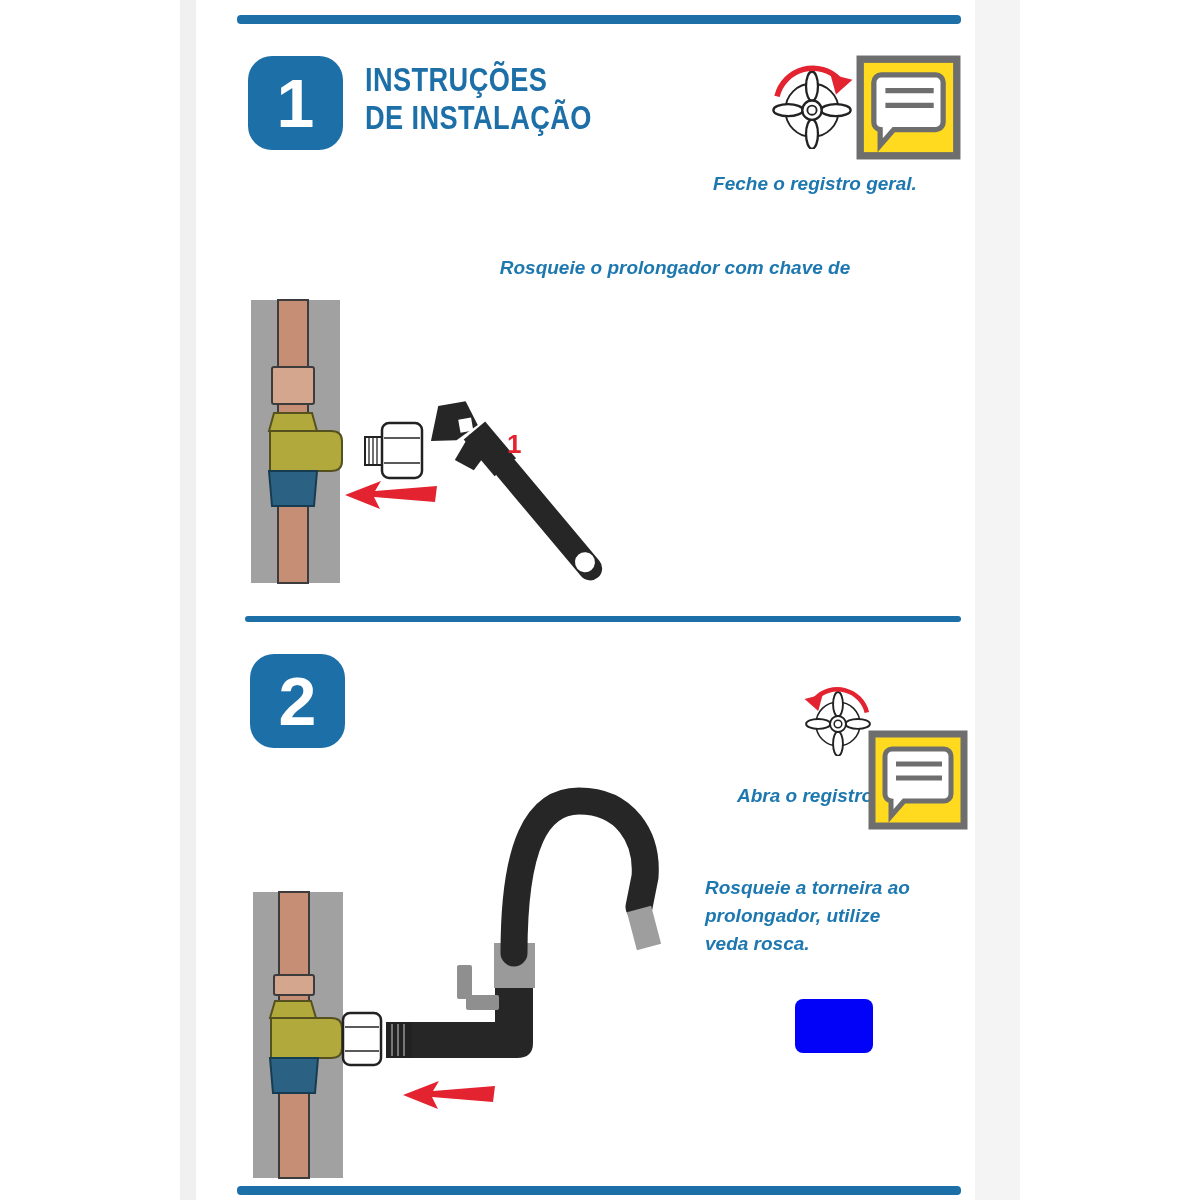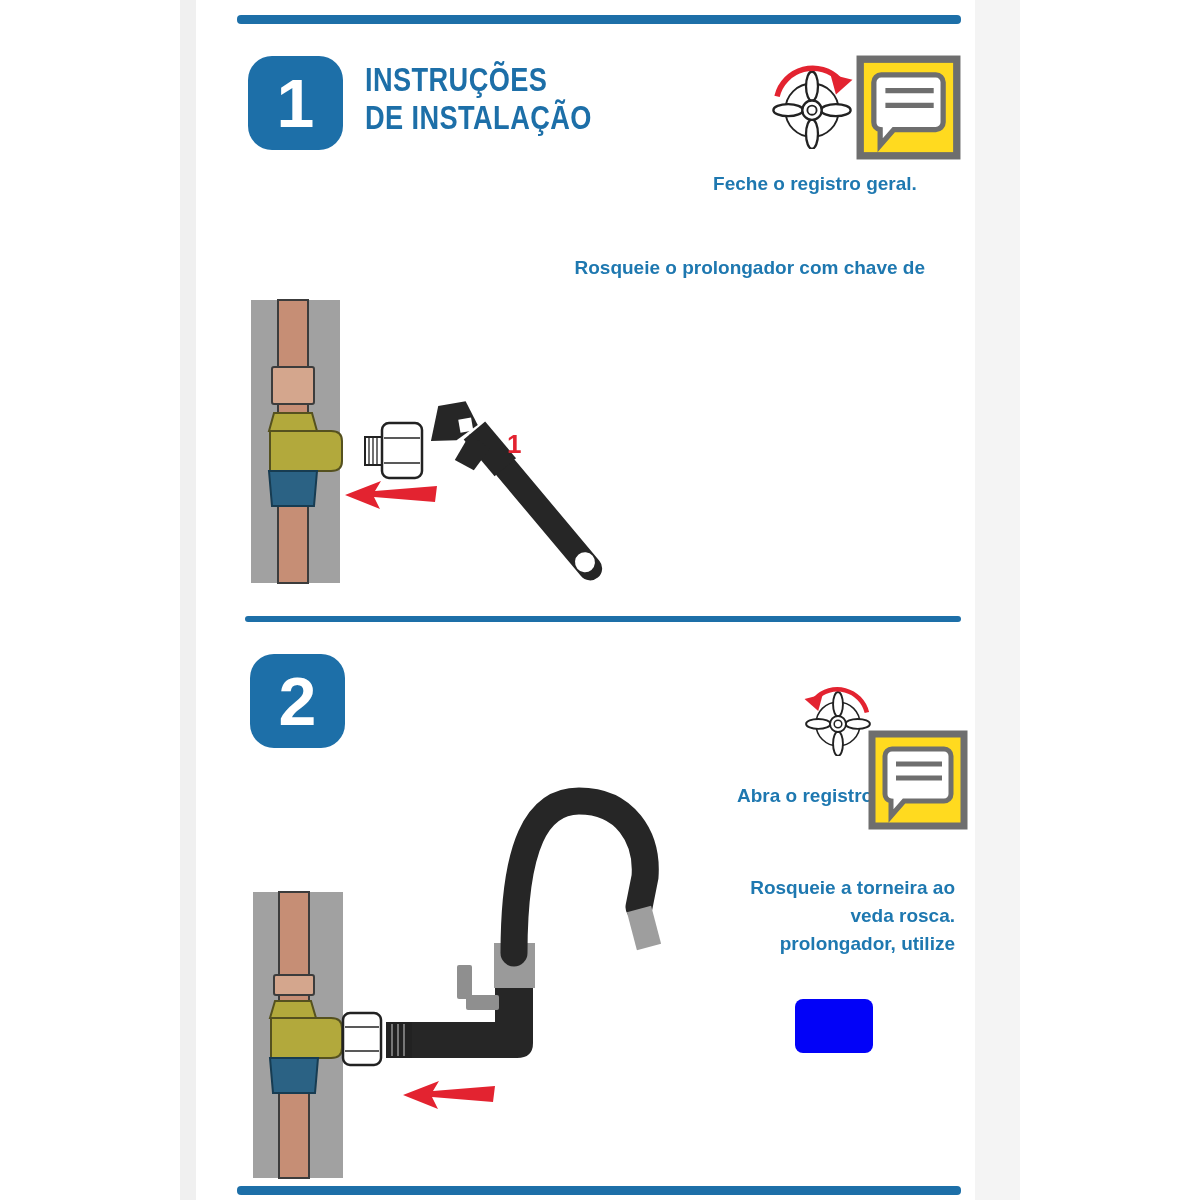--- a/index.html
+++ b/index.html
@@ -11,27 +11,27 @@
   .accent-bar{position:absolute;left:237px;width:724px;height:9px;background:#1d6fa8;border-radius:4px;}
   #top-bar{top:15px;}
   #bottom-bar{top:1186px;}
   .step-badge{position:absolute;width:95px;height:94px;background:#1d6fa8;border-radius:24px;
               display:flex;align-items:center;justify-content:center;color:#ffffff;
               font-size:68px;font-weight:bold;}
   #badge-1{left:248px;top:56px;}
   #badge-2{left:250px;top:654px;}
   #title{position:absolute;left:365px;top:60px;color:#1d6fa8;font-weight:bold;font-size:34px;
          line-height:1.12;transform:scaleX(0.8);transform-origin:left top;white-space:nowrap;letter-spacing:0.5px;}
-  .blue-text{color:#1e78b0;font-weight:bold;font-size:19px;line-height:28px;}
+  .blue-text{color:#1e78b0;font-weight:bold;font-size:19px;line-height:28px;font-style:italic;}
   #caption-1{position:absolute;left:645px;top:170px;width:340px;text-align:center;}
-  #body-1{position:absolute;left:425px;top:254px;width:500px;text-align:right;}
+  #body-1{position:absolute;left:425px;top:254px;width:500px;text-align:center;}
   #body-1 .line{display:block;}
   sup.ref{color:#e32330;font-size:13px;font-weight:bold;vertical-align:super;line-height:0;}
   #caption-2{position:absolute;left:737px;top:782px;white-space:nowrap;z-index:2;}
-  #body-2{position:absolute;left:705px;top:874px;width:250px;text-align:right;}
+  #body-2{position:absolute;left:705px;top:874px;width:250px;text-align:left;}
   .icon-abs{position:absolute;z-index:3;}
   #blue-box{position:absolute;left:795px;top:999px;width:78px;height:54px;background:#0202f8;border-radius:8px;}
   #divider{position:absolute;left:245px;top:616px;width:716px;height:6px;background:#1d6fa8;border-radius:3px;}
   svg{display:block;}
 </style>
 </head>
 <body>
 
 <div id="canvas">
 
@@ -136,22 +136,22 @@
     <svg width="100" height="100" viewBox="0 0 100 100">
       <rect x="4" y="4" width="92" height="92" fill="#ffda1f" stroke="#6e6e6e" stroke-width="7"></rect>
       <path d="M24,19 h52 a7,7 0 0 1 7,7 v38 a7,7 0 0 1 -7,7 h-40 l-13,15 v-15 h0 a7,7 0 0 1 -6,-7 v-38 a7,7 0 0 1 7,-7 z" fill="#fff" stroke="#6e6e6e" stroke-width="5"></path>
       <line x1="28" y1="34" x2="74" y2="34" stroke="#6e6e6e" stroke-width="5"></line>
       <line x1="28" y1="48" x2="74" y2="48" stroke="#6e6e6e" stroke-width="5"></line>
     </svg>
   </div>
 
   <div id="body-2" class="blue-text">
     <div>Rosqueie a torneira ao</div>
+    <div>prolongador, utilize</div>
     <div>veda rosca.</div>
-    <div>prolongador, utilize</div>
   </div>
 
   <div id="blue-box"></div>
 
   <svg style="position:absolute;left:245px;top:785px;" width="430" height="400" viewBox="0 0 430 400">
     <rect x="8" y="107" width="90" height="286" fill="#a1a1a1"></rect>
     <rect x="34" y="107" width="30" height="286" fill="#c68e75" stroke="#3c3c3c" stroke-width="2"></rect>
     <rect x="29" y="190" width="40" height="20" rx="2" fill="#d4a68d" stroke="#3c3c3c" stroke-width="2"></rect>
     <polygon points="25,233 30,216 66,216 71,233" fill="#b2a93c" stroke="#55511f" stroke-width="2"></polygon>
     <path d="M26,233 h60 q11,0 11,10 v20 q0,10 -11,10 h-60 z" fill="#b2a93c" stroke="#55511f" stroke-width="2"></path>

